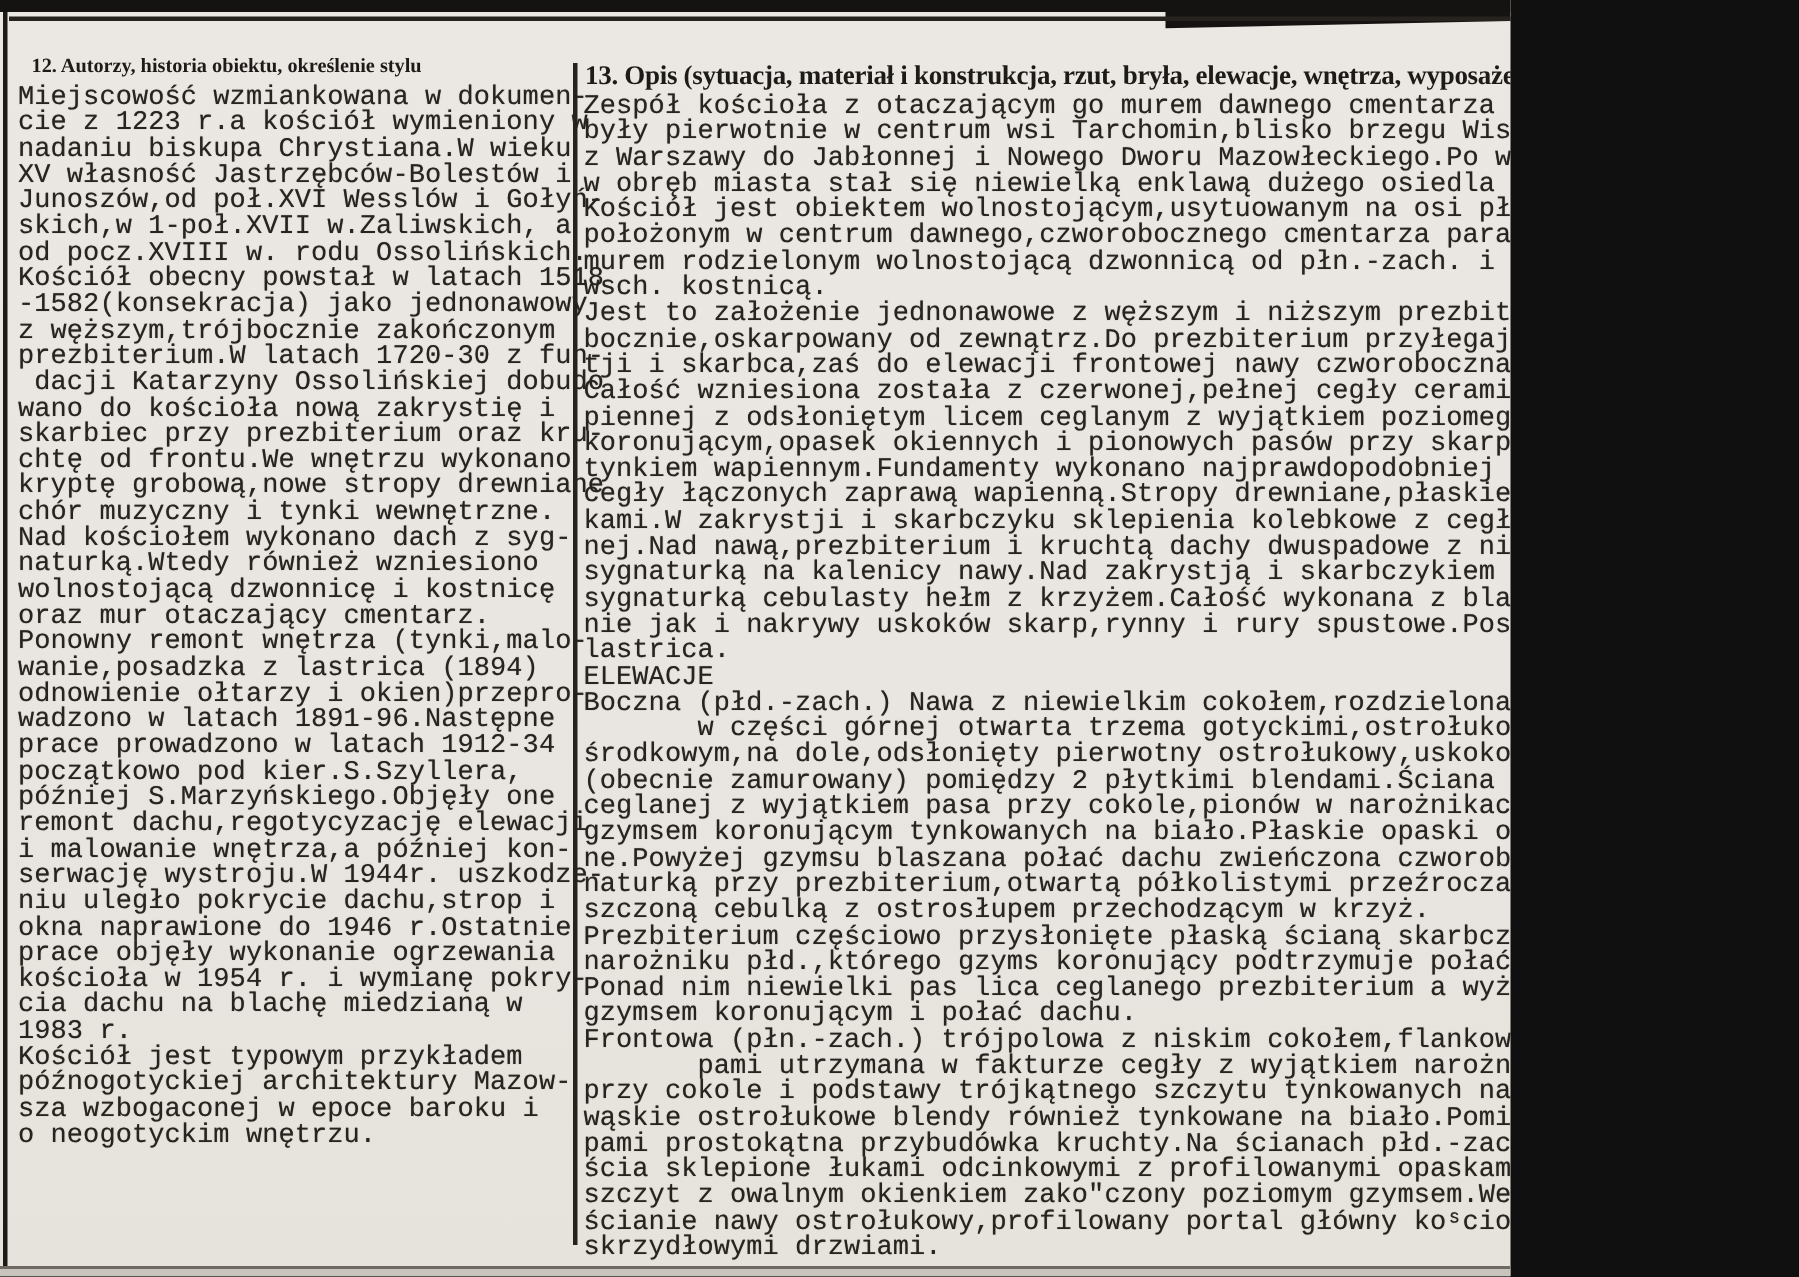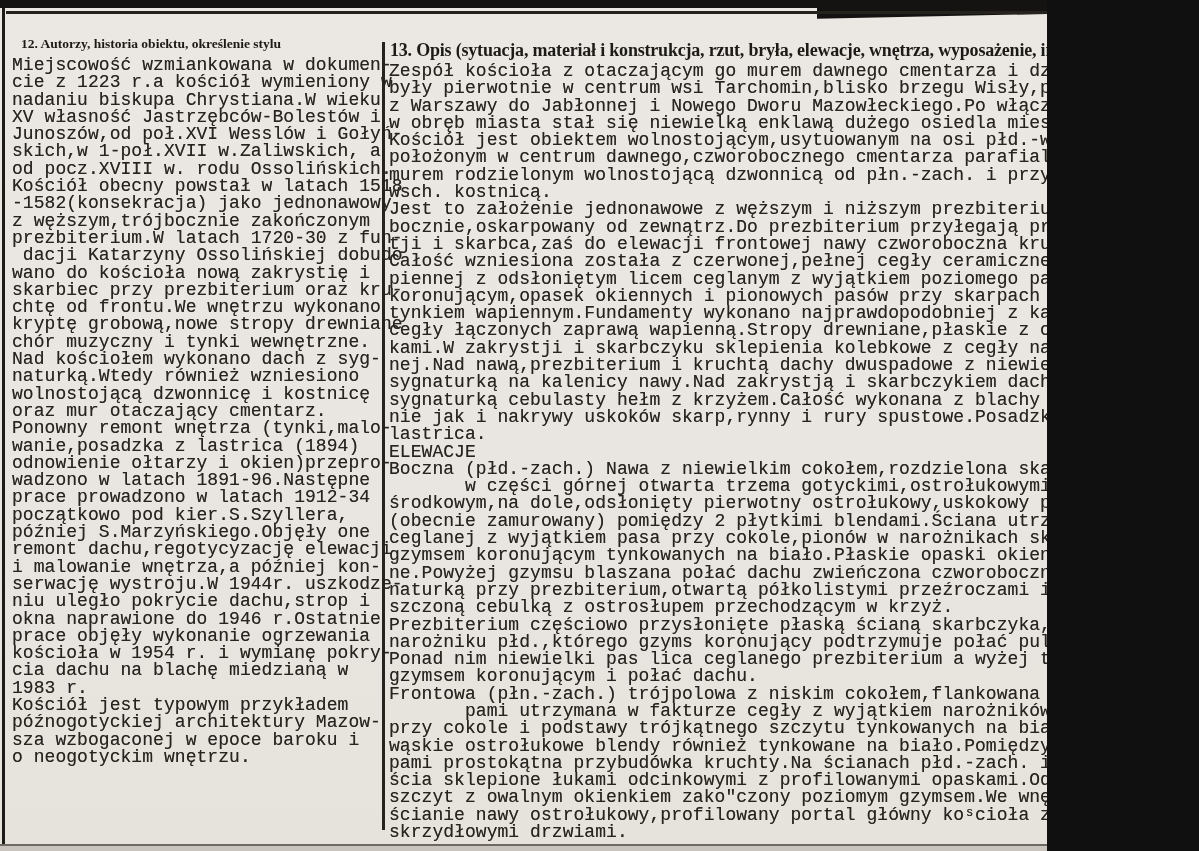--- a/index.html
+++ b/index.html
@@ -2,21 +2,20 @@
 <html><head>
 <meta charset="utf-8">
 <style>
   html,body { margin:0; padding:0; background:#101010; }
   .scan {
     position:relative;
     width:1007px; height:851px;
     background:linear-gradient(180deg,#ebe7e2 0%, #e9e5e0 55%, #e6e2dc 100%);
     overflow:hidden;
     font-family:"Liberation Mono", monospace;
-    padding-left:40px;
   }
   
   .top-bar   { position:absolute; top:0; left:0; width:100%; height:8px; background:#151311; }
   .top-bar-right { position:absolute; top:0; right:0; width:230px; height:14px;
                    background:#151311; transform:skewY(-1.2deg); transform-origin:right top; }
   .top-rule  { position:absolute; top:11px; left:6px; width:1193px; height:3px; background:#26231f; }
   .left-line { position:absolute; top:8px; left:2px; width:3px; height:839px; background:#1d1b18; }
   .divider   { position:absolute; left:382px; top:42px; width:3px; height:788px; background:#26231f; }
   .bottom-strip { position:absolute; left:0; bottom:0; width:100%; height:5px;
                   background:#c9c4bd; border-top:2px solid #6e6962; }

